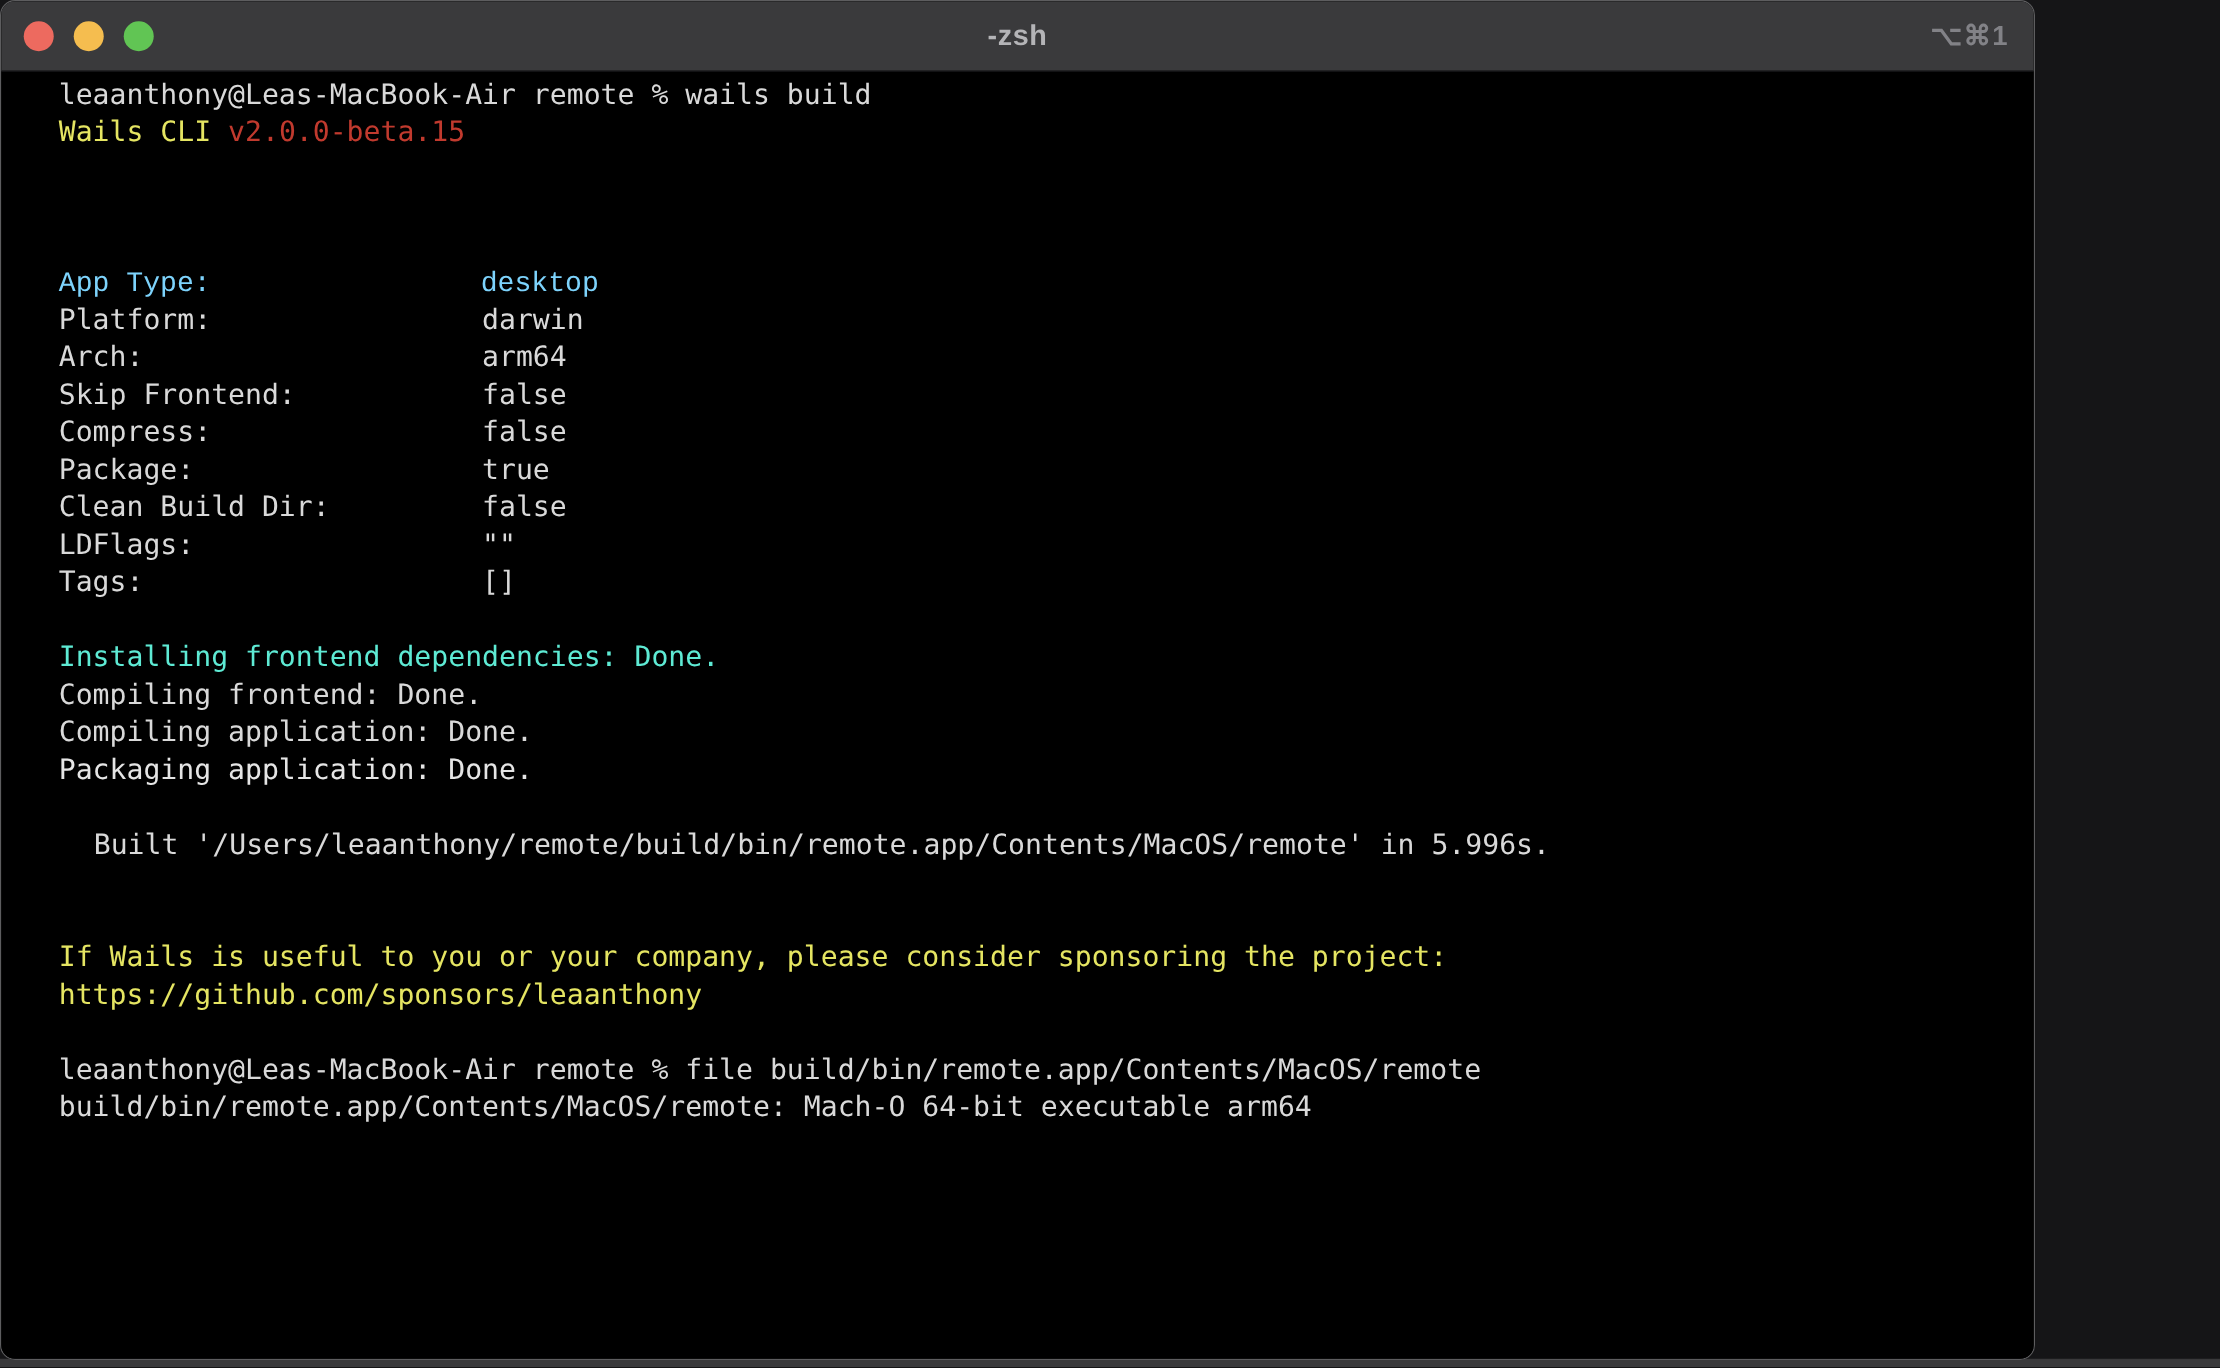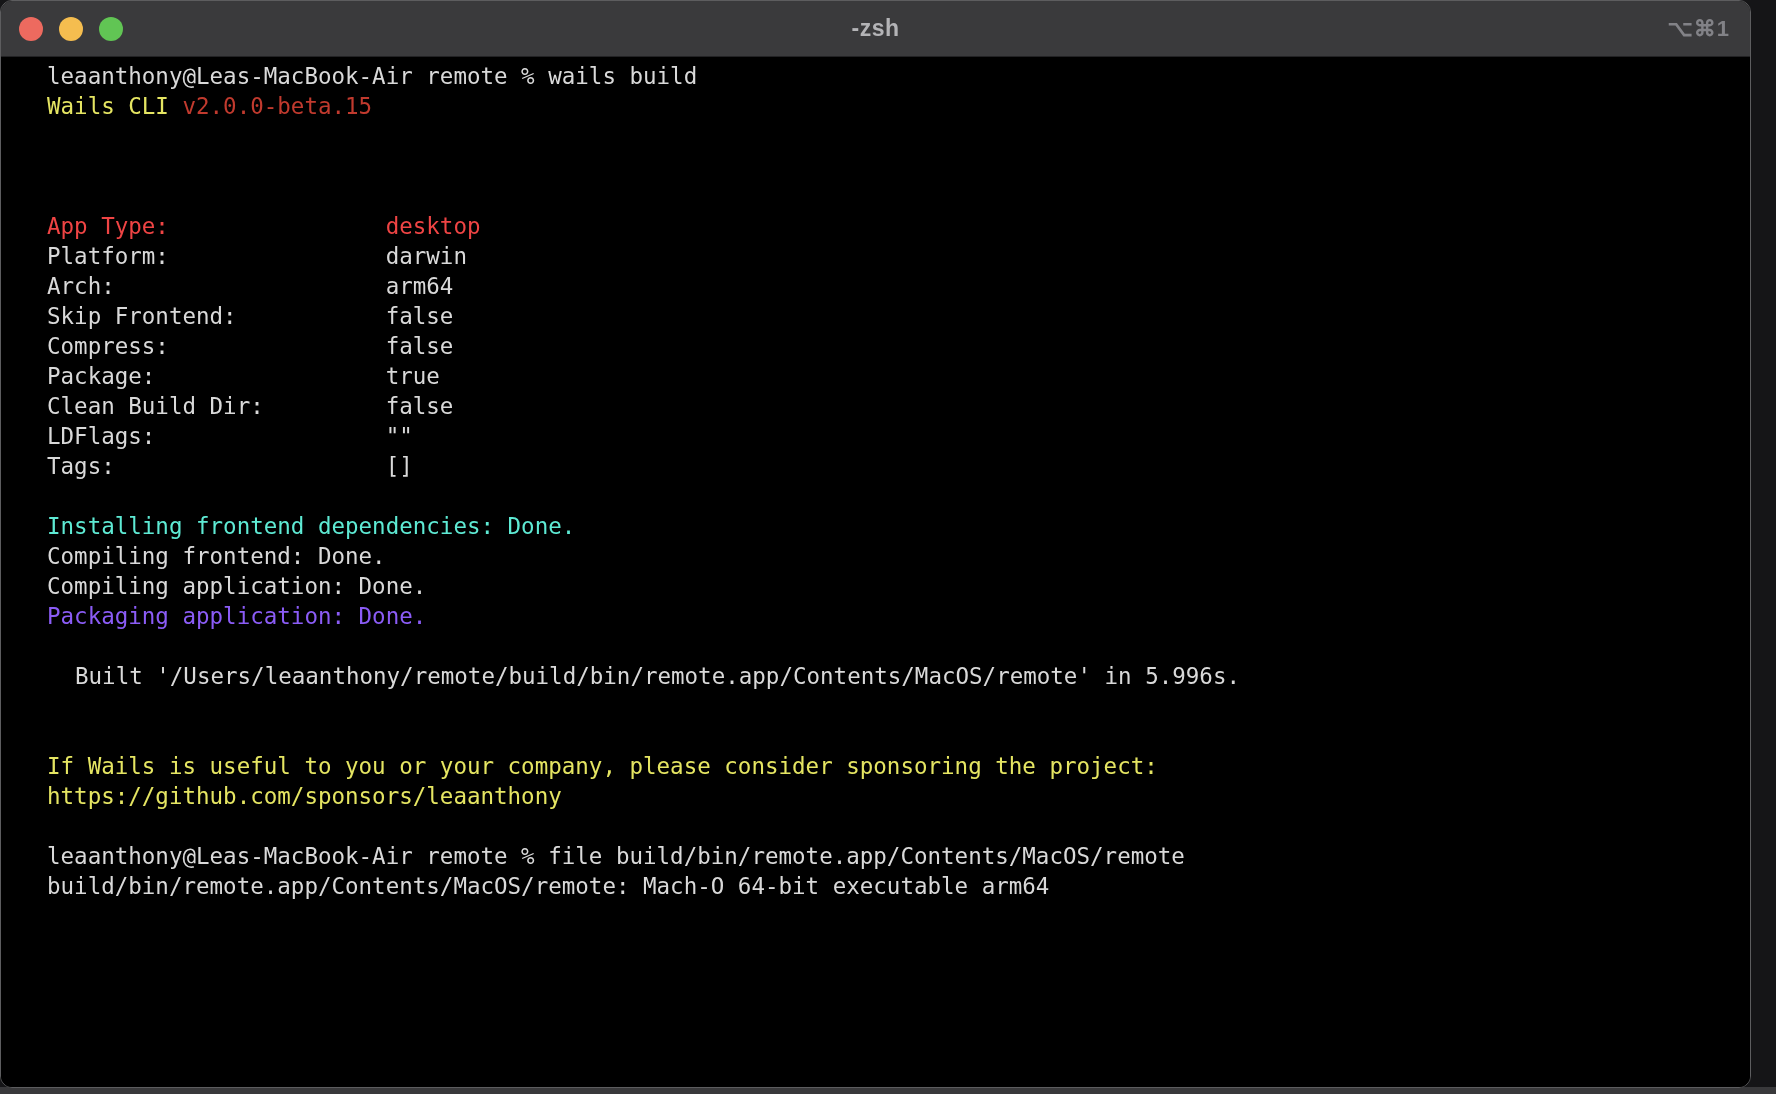--- a/index.html
+++ b/index.html
@@ -5,21 +5,21 @@
   * { margin: 0; padding: 0; box-sizing: border-box; }
   html, body { width: 1776px; height: 1094px; overflow: hidden; }
   body { background: #151517; font-family: "Liberation Sans", sans-serif; position: relative; }
 
   .behind-strip {
     position: absolute; left: 0; right: 0; bottom: 0; height: 7px;
     background: #39393b;
   }
 
   .window {
-    position: absolute; top: 0; left: 0; width: 1751px; height: 1088px;
+    position: absolute; top: 0; left: 0; width: 1628px; height: 1088px;
     background: #000000;
     border: 1px solid #5d5d5f;
     border-radius: 12px;
     overflow: hidden;
     display: flex; flex-direction: column;
   }
 
   .titlebar {
     height: 56px; flex: 0 0 56px;
     background: #3a3a3c;
@@ -82,34 +82,34 @@
     </div>
     <div class="window-title">-zsh</div>
     <div class="shortcut-badge">⌥⌘1</div>
   </div>
   <div class="screen" style="background: rgb(0, 0, 0); color: rgb(217, 217, 217); padding-left: 46px;">
       <div class="line"><span style="color: rgb(217, 217, 217);">leaanthony@Leas-MacBook-Air remote % wails build</span></div>
       <div class="line"><span style="color: rgb(229, 229, 98);">Wails CLI </span><span style="color: rgb(193, 58, 46);">v2.0.0-beta.15</span></div>
       <div class="line"></div>
       <div class="line"></div>
       <div class="line"></div>
-      <div class="line"><span style="color: #ef4444;">App Type:                desktop</span></div>
+      <div class="line"><span style="color: #7dd3fc; font-family: Liberation Mono, monospace;">App Type:                desktop</span></div>
       <div class="line"><span style="color: rgb(217, 217, 217);">Platform:                darwin</span></div>
       <div class="line"><span style="color: rgb(217, 217, 217);">Arch:                    arm64</span></div>
       <div class="line"><span style="color: rgb(217, 217, 217);">Skip Frontend:           false</span></div>
       <div class="line"><span style="color: rgb(217, 217, 217);">Compress:                false</span></div>
       <div class="line"><span style="color: rgb(217, 217, 217);">Package:                 true</span></div>
       <div class="line"><span style="color: rgb(217, 217, 217);">Clean Build Dir:         false</span></div>
       <div class="line"><span style="color: rgb(217, 217, 217);">LDFlags:                 ""</span></div>
       <div class="line"><span style="color: rgb(217, 217, 217);">Tags:                    []</span></div>
       <div class="line"></div>
       <div class="line"><span style="color: #5eead4;">Installing frontend dependencies: Done.</span></div>
       <div class="line"><span style="color: rgb(217, 217, 217);">Compiling frontend: Done.</span></div>
       <div class="line"><span style="color: rgb(217, 217, 217);">Compiling application: Done.</span></div>
-      <div class="line"><span style="color: #8b5cf6;">Packaging application: Done.</span></div>
+      <div class="line"><span style="color: #e5e5e5;">Packaging application: Done.</span></div>
       <div class="line"></div>
       <div class="line"><span style="color: rgb(217, 217, 217); margin-left: 28px;">Built '/Users/leaanthony/remote/build/bin/remote.app/Contents/MacOS/remote' in 5.996s.</span></div>
       <div class="line"></div>
       <div class="line"></div>
       <div class="line"><span style="color: rgb(229, 229, 98);">If Wails is useful to you or your company, please consider sponsoring the project:</span></div>
       <div class="line"><span style="color: rgb(229, 229, 98);">https://github.com/sponsors/leaanthony</span></div>
       <div class="line"></div>
       <div class="line"><span style="color: rgb(217, 217, 217);">leaanthony@Leas-MacBook-Air remote % file build/bin/remote.app/Contents/MacOS/remote</span></div>
       <div class="line"><span style="color: rgb(217, 217, 217);">build/bin/remote.app/Contents/MacOS/remote: Mach-O 64-bit executable arm64</span></div>
     </div>

